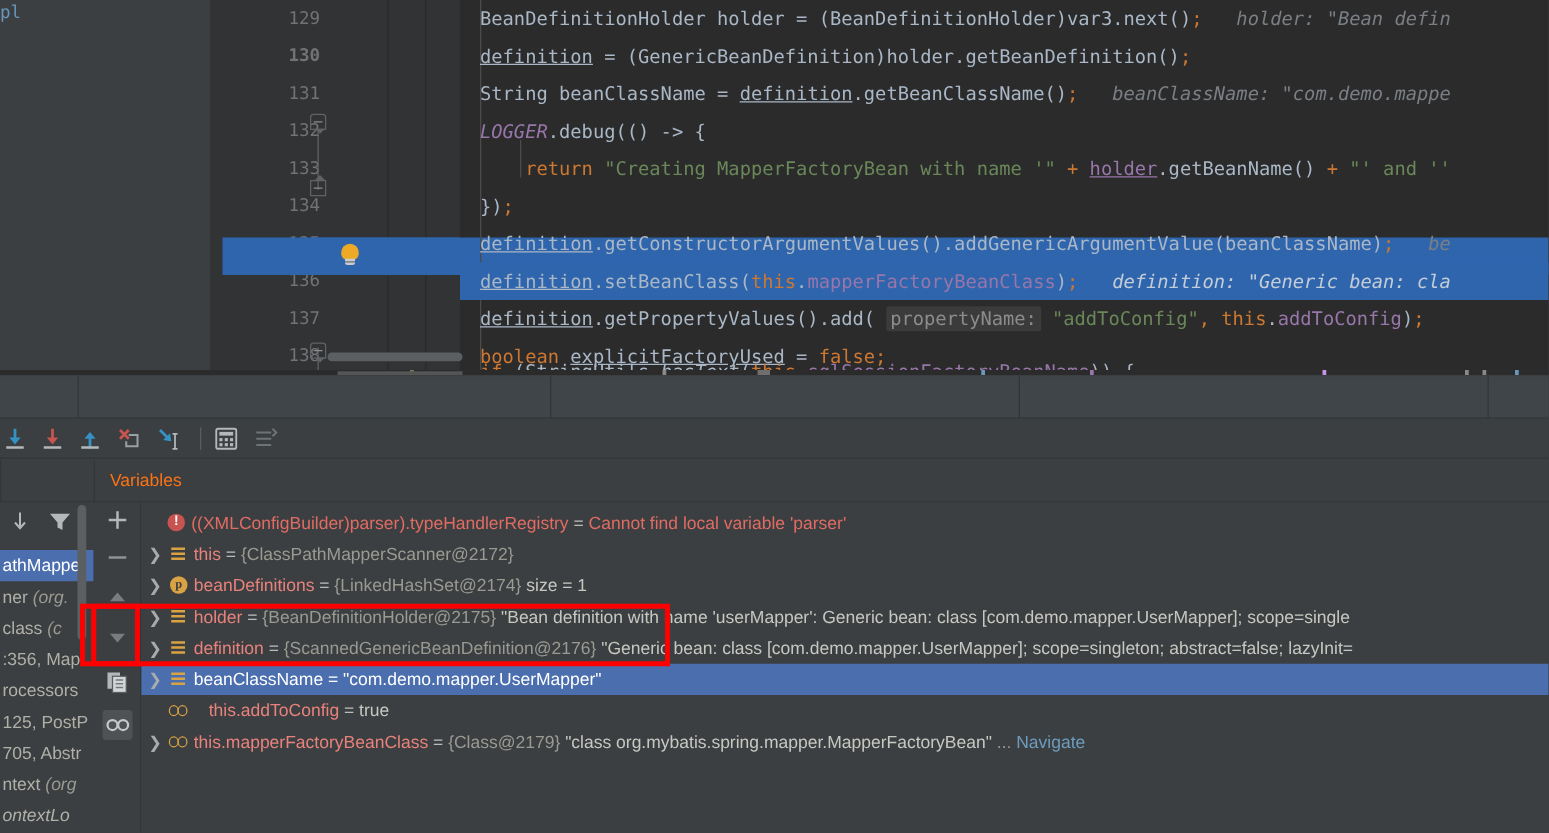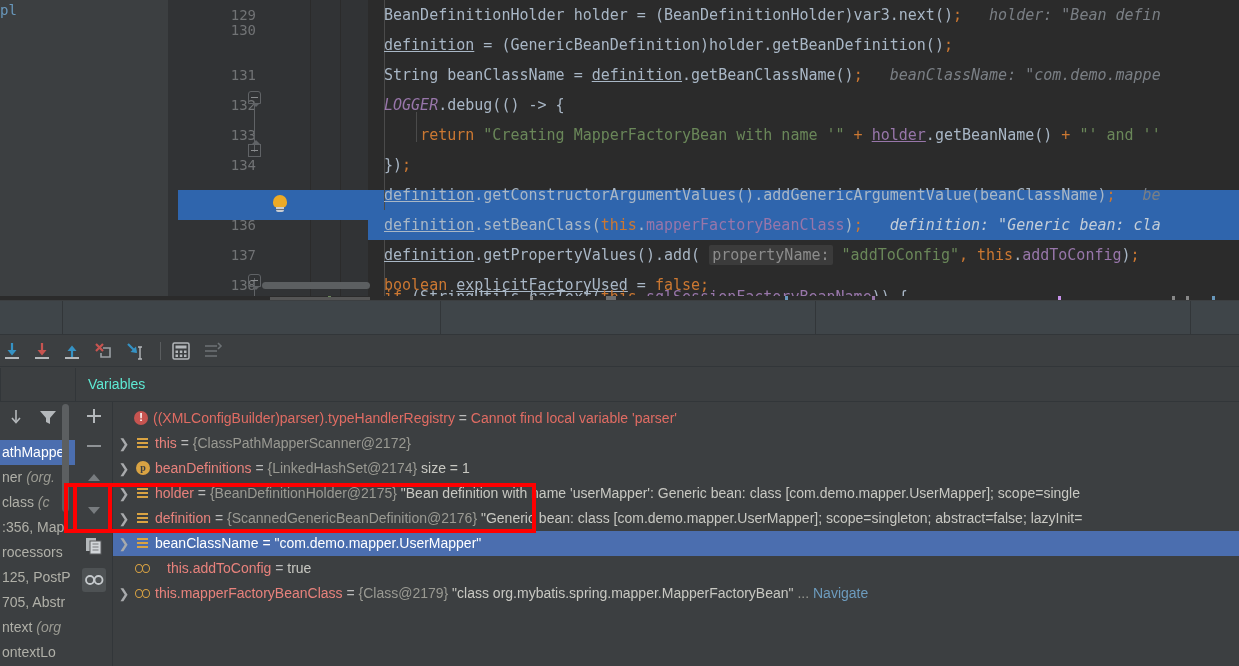--- a/index.html
+++ b/index.html
@@ -132,21 +132,21 @@
   .tb-sep { position: absolute; top: 7px; width: 1px; height: 18px; background: #5a5d5f; }
 
   
   .panel-headers {
     position: absolute; left: 0; top: 368px; width: 1239px; height: 34px;
     background: #3c3f41;
   }
   .panel-headers .hdiv { position: absolute; top: 0; width: 1px; height: 34px; background: #323639; }
   .panel-headers .hbot { position: absolute; left: 0; bottom: 0; width: 1239px; height: 1px; background: #323639; }
   .panel-title {
-    position: absolute; top: 8px; font-size: 14px; color: #5eead4; text-align: center;
+    position: absolute; top: 8px; font-size: 14px; color: #f97316; text-align: center;
   }
 
   
   .frames-panel {
     position: absolute; left: 0; top: 402px; width: 75px; height: 264px;
     background: #3c3f41; overflow: hidden;
   }
   .frame-row {
     position: absolute; left: 0; width: 75px; height: 25px; line-height: 25px;
     font-size: 14px; color: #b0b0a8; white-space: nowrap; overflow: hidden;
@@ -242,21 +242,21 @@
 
     <div class="gutter">
       <div class="gutter-bg-a"></div>
       <div class="gutter-bg-b"></div>
       <div class="gutter-sep1"></div>
       <div class="gutter-sep2"></div>
 
       <div class="gutter-line" style="top:0px;">
         <span class="gutter-num">129</span>
       </div>
-      <div class="gutter-line" style="top:15px;">
+      <div class="gutter-line" style="top:30px;font-weight:bold;">
         <span class="gutter-num">130</span>
       </div>
       <div class="gutter-line" style="top:60px;">
         <span class="gutter-num">131</span>
       </div>
       <div class="gutter-line" style="top:90px;">
         <span class="gutter-num">132</span>
       </div>
       <div class="gutter-line" style="top:120px;">
         <span class="gutter-num">133</span>
@@ -459,21 +459,21 @@
     </div>
     <div class="frame-row" style="top:163px;">
       <span style="padding-left:2px;">125, PostP</span>
     </div>
     <div class="frame-row" style="top:188px;">
       <span style="padding-left:2px;">705, Abstr</span>
     </div>
     <div class="frame-row" style="top:213px;">
       <span style="padding-left:2px;">ntext </span><span class="it">(org</span>
     </div>
-    <div class="frame-row" style="top:238px;">
+    <div class="frame-row" style="top:238px;font-style:italic;">
       <span style="padding-left:2px;">ontextLo</span>
     </div>
   </div>
 
   <div style="position:absolute; left:0; top:403px; width:75px; height:28px;">
     <div style="position:absolute; left:4px; top:2px; width:24px; height:24px;">
       <svg width="24" height="24" viewBox="0 0 24 24">
         <path d="M12 5 L12 16" stroke="#b4b8bb" stroke-width="1.6"></path>
         <path d="M8 13 L12 17.5 L16 13" stroke="#b4b8bb" stroke-width="1.6" fill="none"></path>
       </svg>

